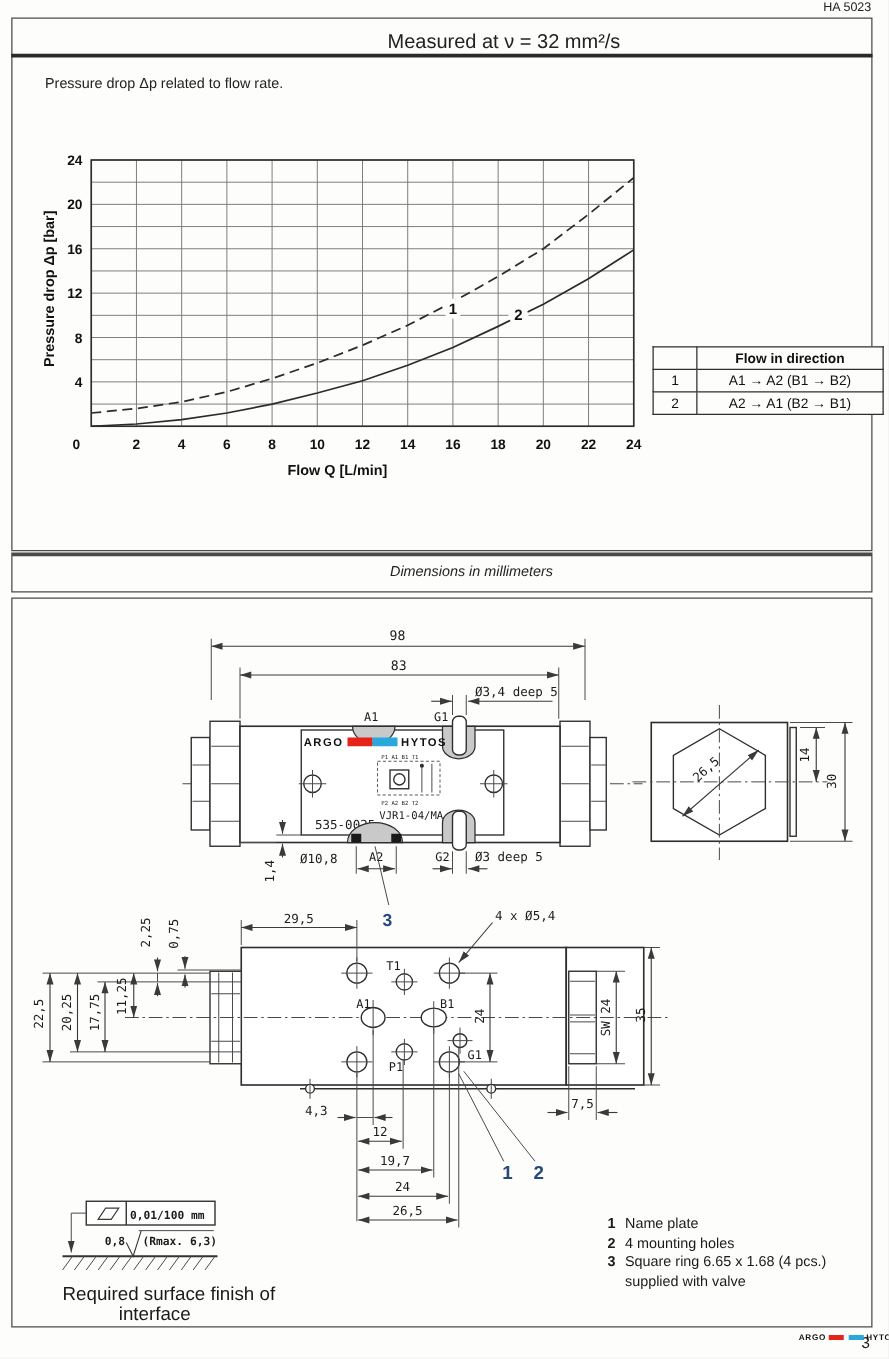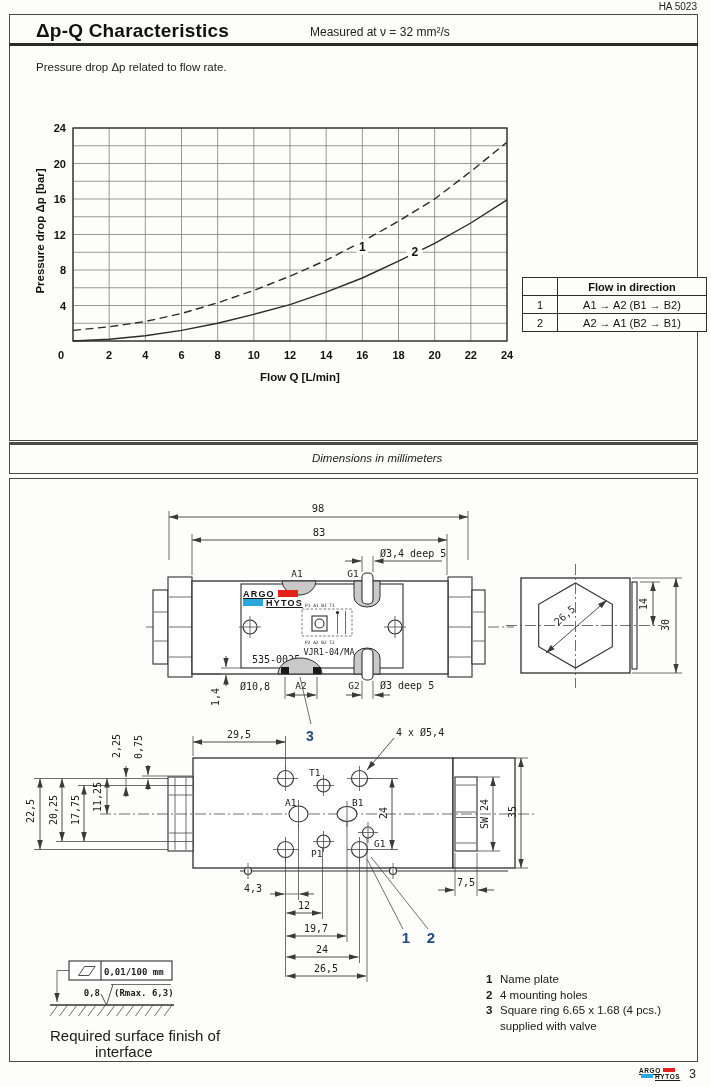--- a/index.html
+++ b/index.html
@@ -2,21 +2,21 @@
 <html><head>
 <meta charset="utf-8">
 <style>
   html,body{margin:0;padding:0;background:#e8e8e8;}
   .page{position:relative;width:711px;height:1087px;background:#fdfdfb;font-family:"Liberation Sans",sans-serif;color:#1a1a1a;overflow:hidden;}
   .abs{position:absolute;}
   .box{position:absolute;border:1.5px solid #4a4a4a;box-sizing:border-box;background:transparent;z-index:1;}
   .sep{position:absolute;background:#2a2a2a;z-index:1;}
   .doccode{font-size:10px;color:#222;}
   .h1{font-size:19px;font-weight:bold;letter-spacing:0.2px;color:#111;}
-  .sub{font-size:12px;color:#222;}
+  .sub{font-size:16px;color:#222;}
   .note{font-size:11.5px;color:#222;text-align:center;}
   .axis-title{font-size:11.5px;font-weight:bold;color:#111;}
   svg{position:absolute;left:0;top:0;z-index:2;}
   .htext{z-index:3;}
   
   .grid{stroke:#767676;stroke-width:0.75;fill:none;}
   .frame{stroke:#2e2e2e;stroke-width:1.3;fill:none;}
   .tick{font:bold 11px "Liberation Sans",sans-serif;fill:#111;}
   .curve{stroke:#2b2b2b;stroke-width:1.4;fill:none;}
   .dashedc{stroke-dasharray:8 4.5;}
@@ -38,21 +38,21 @@
   .td2{font:10.5px "DejaVu Sans Mono",monospace;fill:#1c1c1c;}
   .td8{font:8.5px "DejaVu Sans Mono",monospace;fill:#1c1c1c;}
   .td9{font:bold 9px "DejaVu Sans Mono",monospace;fill:#1c1c1c;}
   .tp{font:9.5px "DejaVu Sans Mono",monospace;fill:#1c1c1c;}
   .tsym{font:4.5px "DejaVu Sans Mono",monospace;fill:#222;}
   .co3{font:bold 14px "Liberation Sans",sans-serif;fill:#264a7e;}
   .co2{font:bold 15px "Liberation Sans",sans-serif;fill:#264a7e;}
   .grayf{fill:#c9c9c9;stroke:#2e2e2e;stroke-width:1;}
   .blk{fill:#1a1a1a;stroke:none;}
   
-  .brand{display:flex;flex-direction:column;z-index:4;text-decoration:underline;}
+  .brand{display:flex;z-index:4;}
   .brow{display:flex;align-items:center;height:9px;}
   .bword{font-weight:bold;font-size:9px;letter-spacing:1.2px;color:#111;font-family:"Liberation Sans",sans-serif;}
   .bred{width:20px;height:7px;margin-left:3px;}
   .bblue{width:20px;height:7px;margin-right:3px;}
   .brand.small .brow{height:6px;}
   .brand.small .bword{font-size:6.5px;letter-spacing:0.6px;}
   .brand.small .bred,.brand.small .bblue{width:12px;height:4.5px;margin-left:2px;margin-right:2px;}
   
   .legend{position:absolute;left:486px;top:972px;z-index:3;}
   .lrow{display:flex;font-size:11.5px;line-height:15.5px;color:#1a1a1a;}
@@ -65,26 +65,25 @@
 
 <div class="page">
 
   <div class="box" style="left:9px;top:14px;width:689px;height:427px;"></div>
   <div class="sep" style="left:9px;top:43px;width:689px;height:2.5px;"></div>
   <div class="box" style="left:9px;top:442px;width:689px;height:32px;border-top-width:3px;"></div>
   <div class="box" style="left:9px;top:478px;width:689px;height:584px;"></div>
 
   <div class="abs htext doccode" style="left:600px;top:1px;width:97px;text-align:right;">HA 5023</div>
 
-  <div class="abs htext h1" style="left:36px;top:20px;">Δp-Q Characteristics</div>
   <div class="abs htext sub" style="left:310px;top:25px;">Measured at  ν = 32 mm²/s</div>
   <div class="abs htext note" style="left:36px;top:61px;">Pressure drop Δp related to flow rate.</div>
 
   <div class="abs htext axis-title" style="left:-60px;top:225px;width:200px;text-align:center;transform:rotate(-90deg);">Pressure drop Δp [bar]</div>
-  <div class="abs htext axis-title" style="left:230px;top:371px;width:140px;text-align:center;">Flow Q [L/min]</div>
+  <div class="abs htext axis-title" style="left:230px;top:371px;width:140px;">Flow Q [L/min]</div>
 
   <table class="ftable">
     <tbody>
         <tr>
       <td class="c1"></td>
       <td class="c2 fh">Flow in direction</td>
     </tr>
     <tr>
       <td class="c1">1</td>
       <td class="c2">A1 → A2 (B1 → B2)</td>

